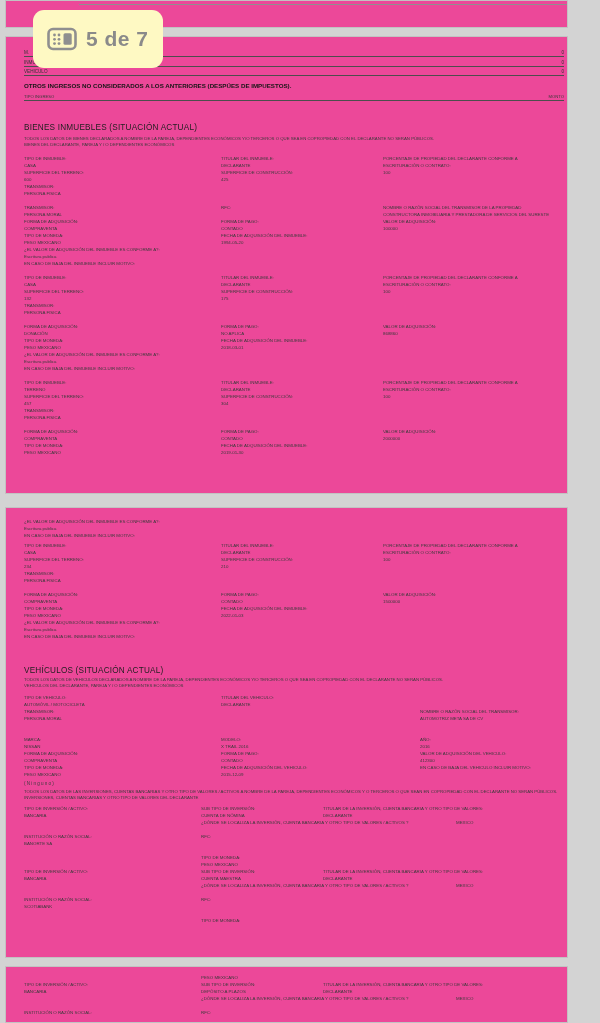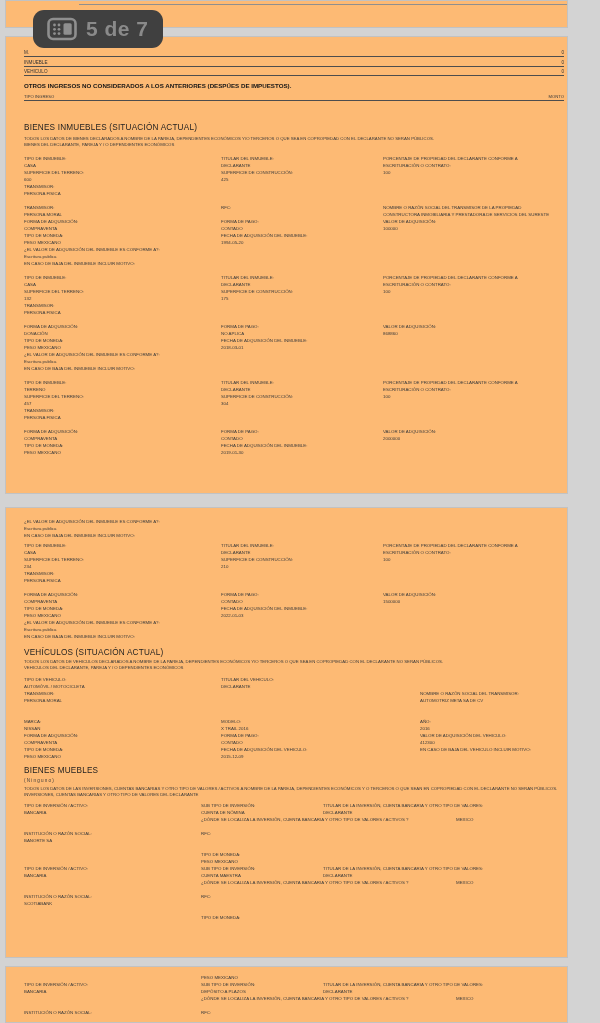--- a/index.html
+++ b/index.html
@@ -1,21 +1,21 @@
 <!DOCTYPE html>
 <html><head>
 <meta charset="utf-8">
 <style>
   html,body{margin:0;padding:0;}
   body{width:600px;height:1023px;overflow:hidden;background:#d3d3d3;
        font-family:"Liberation Sans","DejaVu Sans",sans-serif;}
   .screen{position:relative;width:600px;height:1023px;overflow:hidden;}
 
   
-  .page{position:absolute;left:5px;width:563px;background:#fdba74;
+  .page{position:absolute;left:5px;width:563px;background:#ec4899;
         border:1px solid #c2c2c2;box-sizing:border-box;overflow:hidden;}
   .page4{top:0;height:28px;}
   .page5{top:36px;height:458px;padding-top:11px;}
   .page6{top:507px;height:451px;padding-top:10px;}
   .page7{top:966px;height:57px;padding-top:7px;}
   .p4-line{position:absolute;top:3px;left:73px;right:0;height:1px;background:#8f8f8f;}
 
   .content{margin-left:18px;margin-right:3px;color:#3b3b3b;}
 
   
@@ -36,22 +36,22 @@
               padding-bottom:1px;box-sizing:border-box;}
 
   .sec-title{font-size:8.2px;line-height:9px;color:#1f1f1f;letter-spacing:.2px;}
   .mt-sec{margin-top:22px;}
   .note{font-size:4.3px;line-height:6px;color:#3b3b3b;max-width:543px;margin-top:0;}
   .notes{margin-top:4px;}
   .block{margin-top:7px;}
   .ninguno{font-size:4.6px;line-height:6px;letter-spacing:1.2px;color:#3b3b3b;margin-top:3px;}
 
   
-  .pill{position:absolute;top:10px;left:33px;height:38px;padding:0 14px;
-        background:#404040;border-radius:11px;display:flex;align-items:center;gap:9px;}
+  .pill{position:absolute;top:10px;left:33px;height:38px;padding:10px 14px;
+        background:#fef9c3;border-radius:11px;display:flex;align-items:center;gap:9px;}
   .pill-text{font-size:21px;font-weight:bold;color:#8a8a8a;letter-spacing:.5px;}
 </style>
 </head>
 <body>
 
 <div class="screen">
 
   <div class="page page4">
     <div class="p4-line"></div>
   </div>
@@ -262,21 +262,21 @@
             <div class="ln">100</div>
             <div class="ln"></div>
             <div class="ln"></div>
             <div class="ln"></div>
             <div class="ln"></div>
             <div class="ln">VALOR DE ADQUISICIÓN:</div>
             <div class="ln">1500000</div>
           </div>
       </div>
 
-      <div class="sec-title" style="margin-top:8px">VEHÍCULOS (SITUACIÓN ACTUAL)</div>
+      <div class="sec-title" style="margin-top:26px">VEHÍCULOS (SITUACIÓN ACTUAL)</div>
       <div class="note" style="margin-top:2px">TODOS LOS DATOS DE VEHÍCULOS DECLARADOS A NOMBRE DE LA PAREJA, DEPENDIENTES ECONÓMICOS Y/O TERCEROS O QUE SEA EN COPROPIEDAD CON EL DECLARANTE NO SERÁN PÚBLICOS.</div>
       <div class="note">VEHÍCULOS DEL DECLARANTE, PAREJA Y / O DEPENDIENTES ECONÓMICOS</div>
 
       <div class="block cols" style="margin-top:5px">
         <div class="col v1">
             <div class="ln">TIPO DE VEHÍCULO:</div>
             <div class="ln">AUTOMÓVIL / MOTOCICLETA</div>
             <div class="ln">TRANSMISOR:</div>
             <div class="ln">PERSONA MORAL</div>
             <div class="ln"></div>
@@ -310,21 +310,20 @@
             <div class="ln"></div>
             <div class="ln"></div>
             <div class="ln">AÑO:</div>
             <div class="ln">2016</div>
             <div class="ln">VALOR DE ADQUISICIÓN DEL VEHÍCULO:</div>
             <div class="ln">412300</div>
             <div class="ln">EN CASO DE BAJA DEL VEHÍCULO INCLUIR MOTIVO:</div>
           </div>
       </div>
 
-      <div class="sec-title" style="margin-top:6px">BIENES MUEBLES</div>
       <div class="ninguno">(Ninguno)</div>
 
       <div class="note" style="margin-top:2px">TODOS LOS DATOS DE LAS INVERSIONES, CUENTAS BANCARIAS Y OTRO TIPO DE VALORES / ACTIVOS A NOMBRE DE LA PAREJA, DEPENDIENTES ECONÓMICOS Y O TERCEROS O QUE SEAN EN COPROPIEDAD CON EL DECLARANTE NO SERÁN PÚBLICOS.</div>
       <div class="note">INVERSIONES, CUENTAS BANCARIAS Y OTRO TIPO DE VALORES DEL DECLARANTE</div>
 
       <div class="block cols" style="margin-top:4px">
         <div class="col ia">
             <div class="ln">TIPO DE INVERSIÓN / ACTIVO:</div>
             <div class="ln">BANCARIA</div>
             <div class="ln"></div>

